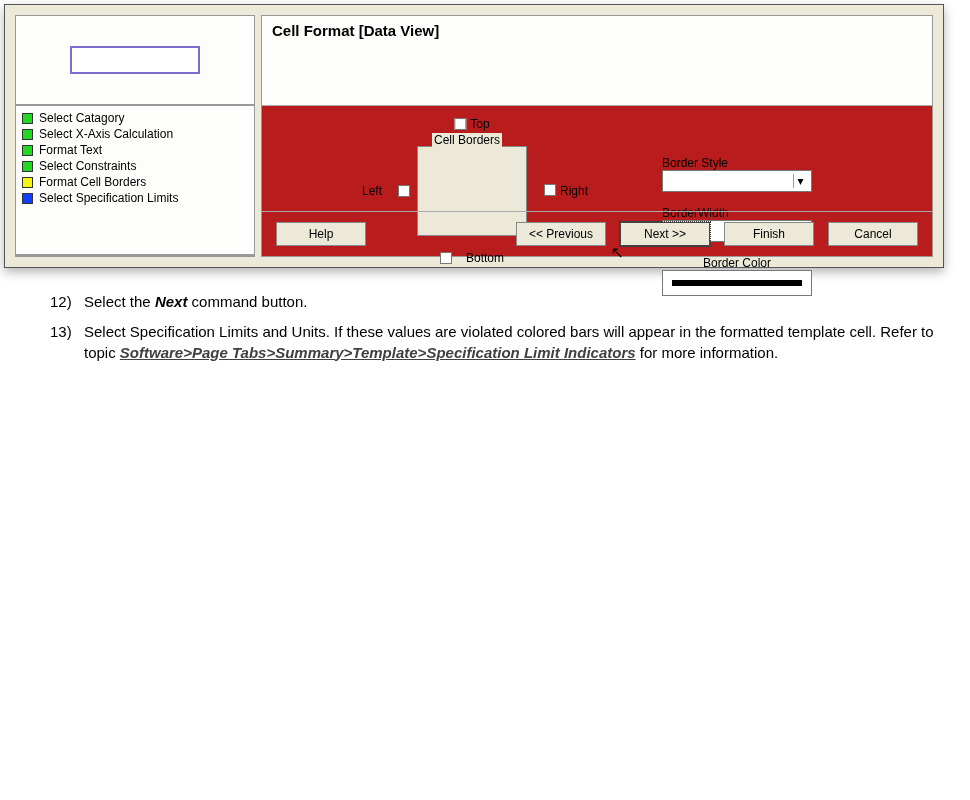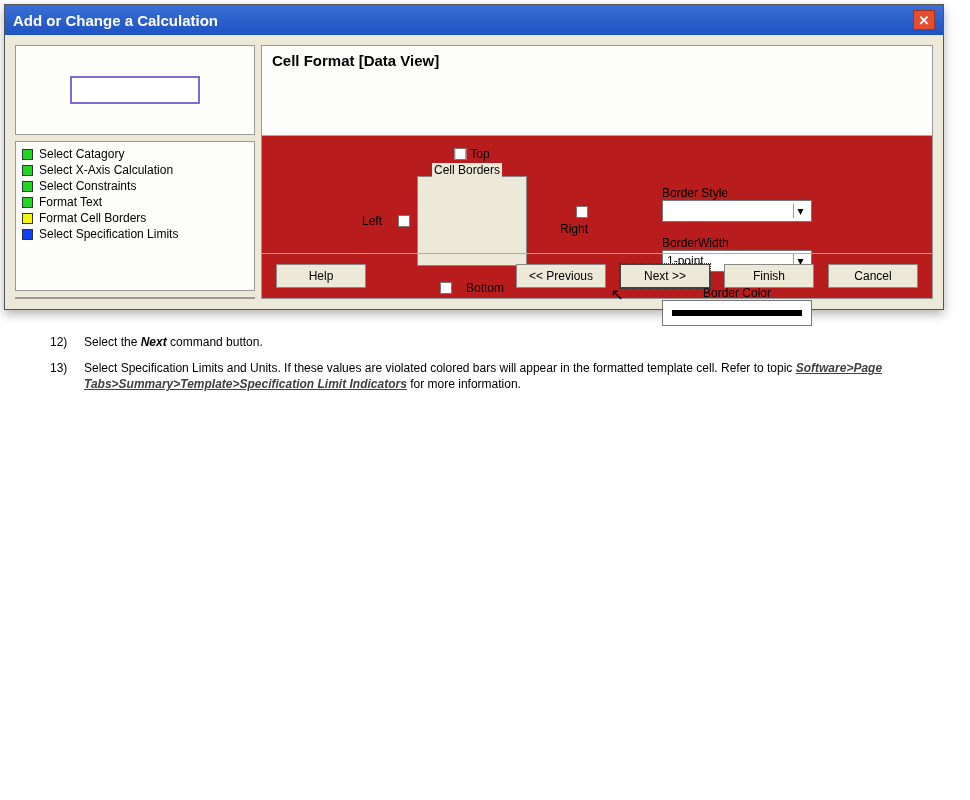--- a/index.html
+++ b/index.html
@@ -42,21 +42,20 @@
   }
   .client {
     display: flex;
     padding: 10px;
     gap: 6px;
   }
   .leftcol {
     width: 240px;
     display: flex;
     flex-direction: column;
-    gap: 6px;
   }
   .preview {
     height: 90px;
     background: #fdfdfb;
     border: 1px solid #999;
     display: flex;
     align-items: center;
     justify-content: center;
   }
   .preview .cell {
@@ -138,21 +137,21 @@
     width: 12px;
     height: 12px;
     border: 1px solid #777;
     background: #fff;
     display: inline-block;
   }
   .lbl { font-size: 12px; }
   .top-row   { position: absolute; left: 50%; transform: translateX(-50%); top: -30px; display:flex; gap:4px; align-items:center; }
   .bottom-row{ position: absolute; left: 50%; transform: translateX(-50%); bottom: -30px; display:flex; gap:14px; align-items:center; }
   .left-row  { position: absolute; left: -56px; top: 50%; transform: translateY(-50%); display:flex; gap:16px; align-items:center; }
-  .right-row { position: absolute; right: -62px; top: 50%; transform: translateY(-50%); display:flex; gap:4px; align-items:flex-end;flex-direction:column; }
+  .right-row { position: absolute; right: -62px; top: 50%; transform: translateY(-50%); display:flex; gap:4px; align-items:flex-start; }
   .controls-group {
     position: absolute;
     left: 400px;
     top: 50px;
     width: 200px;
     font-size: 12px;
   }
   .ctrl-row { margin-bottom: 14px; }
   .combo {
     width: 150px;
@@ -206,68 +205,64 @@
   }
   .cursor {
     position: absolute;
     right: 46%;
     bottom: -6px;
     font-size: 16px;
     pointer-events: none;
   }
   .doc-text {
     padding: 20px 30px 10px 50px;
-    font-size: 12px;
+    font-size: 15px;
     line-height: 1.35;
   }
   .doc-text ol { margin: 0; padding: 0; list-style: none; }
   .doc-text li { margin-bottom: 10px; display:flex; }
   .doc-text .num { min-width: 34px; }
   .doc-text .body { flex:1; }
   .link {
     color: #404040;
     font-style: italic;
     font-weight: bold;
     text-decoration: underline;
     cursor: pointer;
   }
   .emph { font-style: italic; font-weight: bold; }
 </style>
 </head>
 <body>
 
 <div class="window">
-  <div class="titlebar">
-    <span>Add or Change a Calculation</span>
-    <div class="closebtn">✕</div>
-  </div>
 
   <div class="client">
 
     <div class="leftcol">
       <div class="preview">
         <div class="cell"></div>
       </div>
 
       <div class="steplist">
         <div class="row">
             <span class="sq green"></span>
             <span>Select Catagory</span>
           </div>
         <div class="row">
             <span class="sq green"></span>
             <span>Select X-Axis Calculation</span>
           </div>
         <div class="row">
             <span class="sq green"></span>
+            <span>Format Text</span>
+          </div>
+        <div class="row">
+            <span class="sq green"></span>
             <span>Select Constraints</span>
-          </div>
-        <div class="row">
-            <span class="sq green"></span>
-            <span>Format Text</span>
           </div>
         <div class="row">
             <span class="sq yellow"></span>
             <span>Format Cell Borders</span>
           </div>
         <div class="row">
             <span class="sq blue"></span>
             <span>Select Specification Limits</span>
           </div>
       </div>

